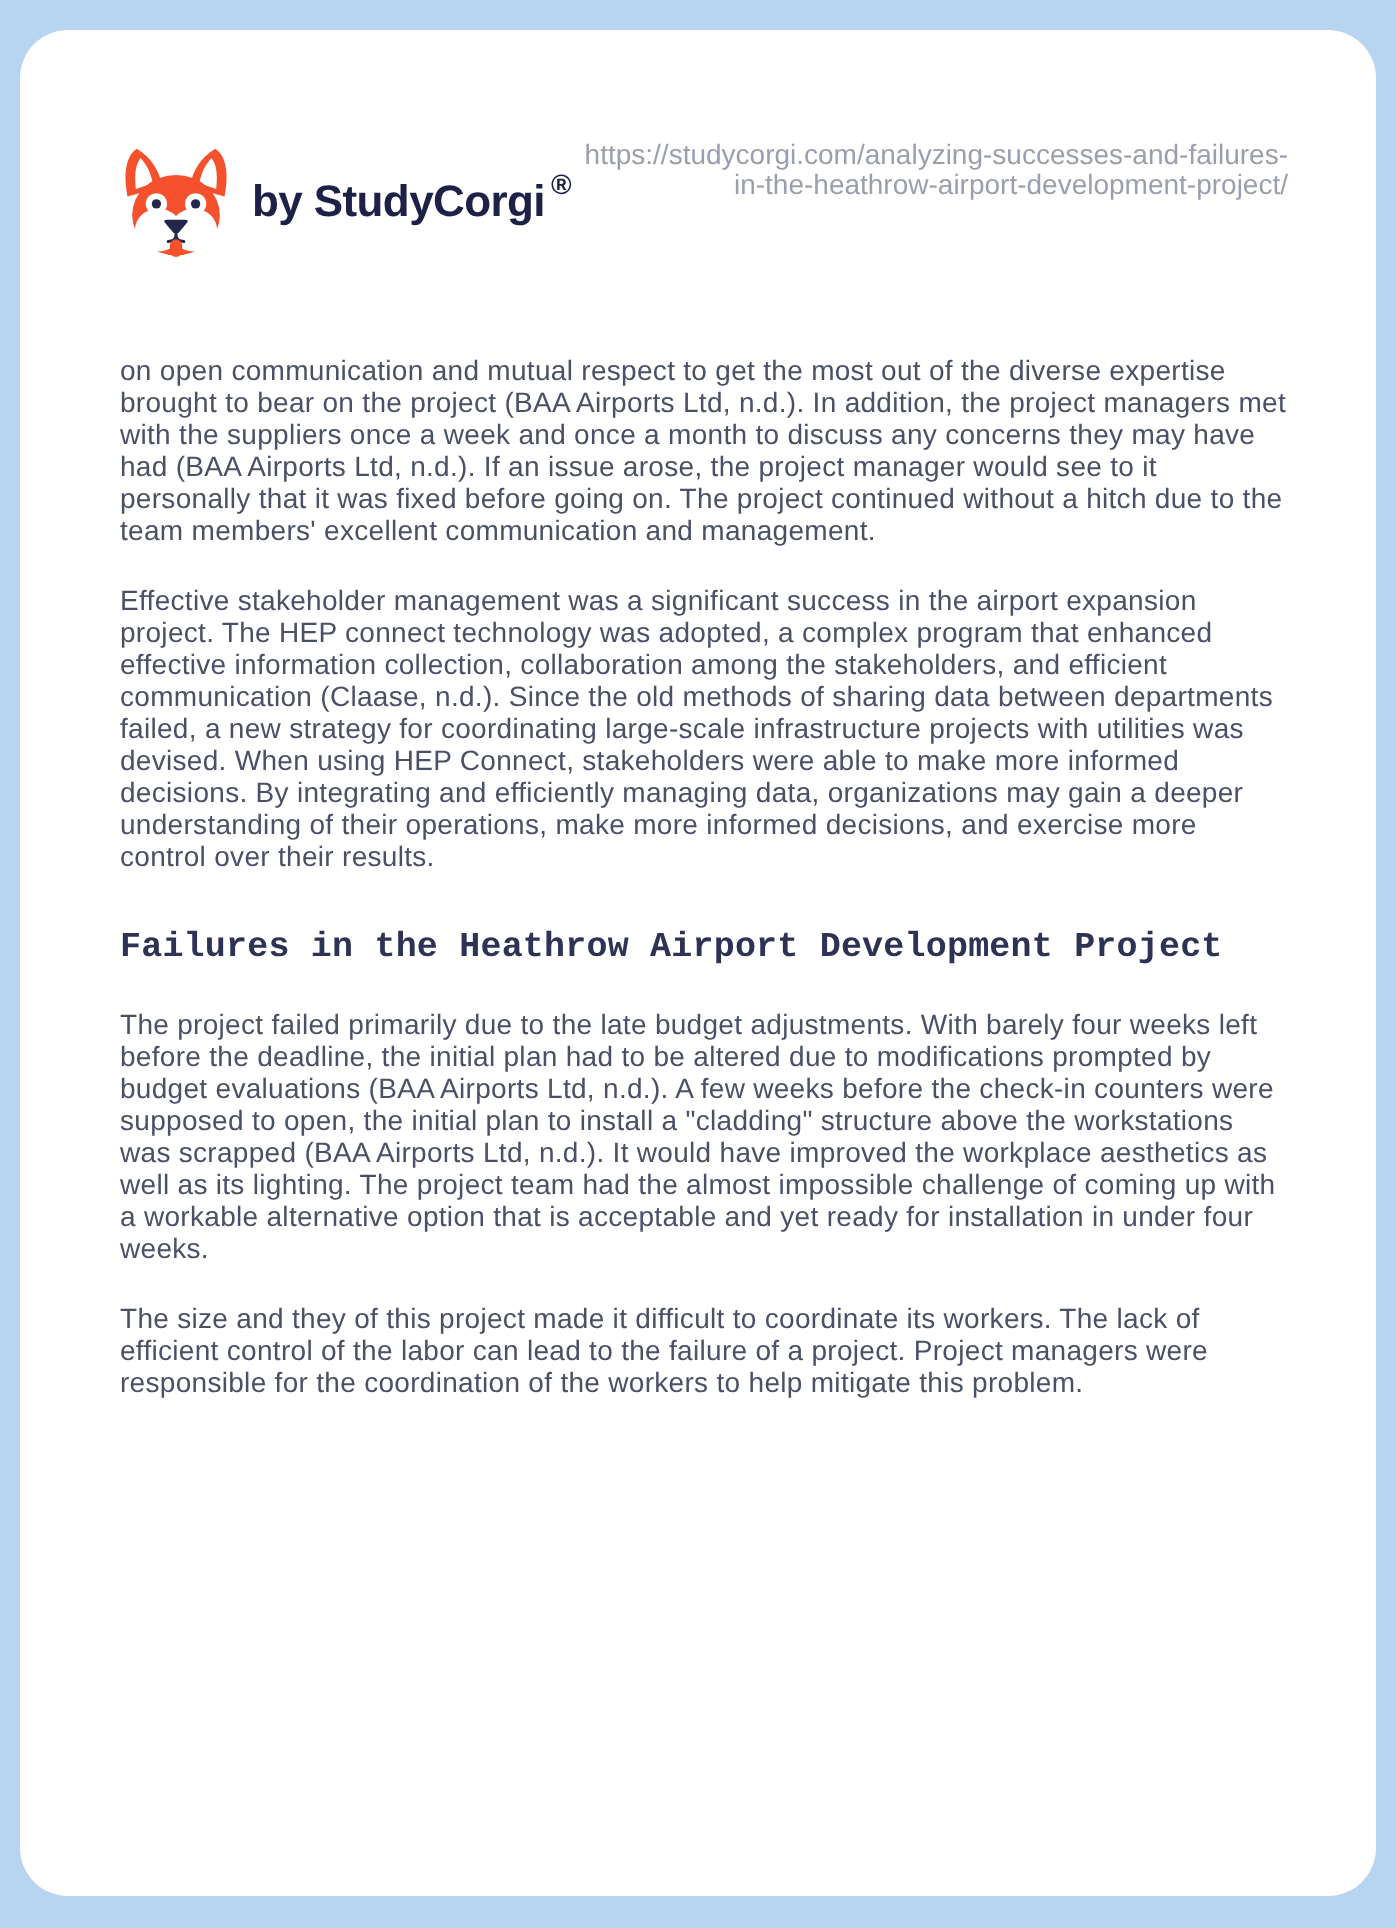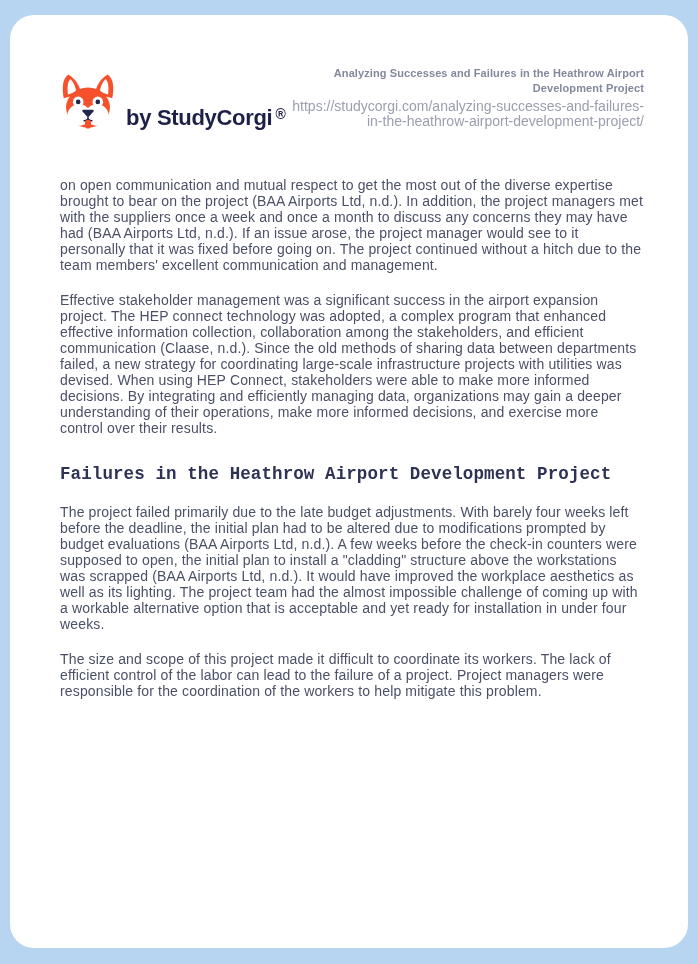--- a/index.html
+++ b/index.html
@@ -25,21 +25,21 @@
     box-sizing: border-box;
     padding: 50px 44px 40px 50px;
   }
   .header {
     display: flex;
     justify-content: space-between;
     align-items: flex-start;
   }
   .brand {
     display: flex;
-    align-items: flex-end;
+    align-items: center;
     margin-top: 6px;
   }
   .corgi {
     display: block;
     width: 56px;
     height: 60px;
     flex: 0 0 auto;
   }
   .corgi svg {
     width: 56px;
@@ -137,27 +137,26 @@
             <path d="M30 47.5 L30 49 Q30 52 25.8 52.2 M30 49 Q30 52 34.2 52.2" fill="none" stroke-width="1.6" stroke-linecap="round" stroke="#23264d"></path>
 
             <rect x="26.7" y="51" width="6.6" height="9.5" rx="3.3" fill="#f4512c"></rect>
           </svg>
         </span>
         <span class="brand-text">by StudyCorgi</span>
         <span class="reg-mark">®</span>
       </div>
 
       <div class="doc-meta">
-        <div class="doc-title">Analyzing Successes and Failures in the Heathrow Airport Development Project</div>
         <a class="doc-url" href="#">https://studycorgi.com/analyzing-successes-and-failures-in-the-heathrow-airport-development-project/</a>
       </div>
     </header>
 
     <main class="article">
       <p>on open communication and mutual respect to get the most out of the diverse expertise brought to bear on the project (BAA Airports Ltd, n.d.). In addition, the project managers met with the suppliers once a week and once a month to discuss any concerns they may have had (BAA Airports Ltd, n.d.). If an issue arose, the project manager would see to it personally that it was fixed before going on. The project continued without a hitch due to the team members' excellent communication and management.</p>
       <p>Effective stakeholder management was a significant success in the airport expansion project. The HEP connect technology was adopted, a complex program that enhanced effective information collection, collaboration among the stakeholders, and efficient communication (Claase, n.d.). Since the old methods of sharing data between departments failed, a new strategy for coordinating large-scale infrastructure projects with utilities was devised. When using HEP Connect, stakeholders were able to make more informed decisions. By integrating and efficiently managing data, organizations may gain a deeper understanding of their operations, make more informed decisions, and exercise more control over their results.</p>
       <h2>Failures in the Heathrow Airport Development Project</h2>
       <p>The project failed primarily due to the late budget adjustments. With barely four weeks left before the deadline, the initial plan had to be altered due to modifications prompted by budget evaluations (BAA Airports Ltd, n.d.). A few weeks before the check-in counters were supposed to open, the initial plan to install a "cladding" structure above the workstations was scrapped (BAA Airports Ltd, n.d.). It would have improved the workplace aesthetics as well as its lighting. The project team had the almost impossible challenge of coming up with a workable alternative option that is acceptable and yet ready for installation in under four weeks.</p>
-      <p>The size and scope of this project made it difficult to coordinate its workers. The lack of efficient control of the labor can lead to the failure of a project. Project managers were responsible for the coordination of the workers to help mitigate this problem.</p>
+      <p>The size and they of this project made it difficult to coordinate its workers. The lack of efficient control of the labor can lead to the failure of a project. Project managers were responsible for the coordination of the workers to help mitigate this problem.</p>
     </main>
 
   </div>
 </div>
 
 </body></html>

